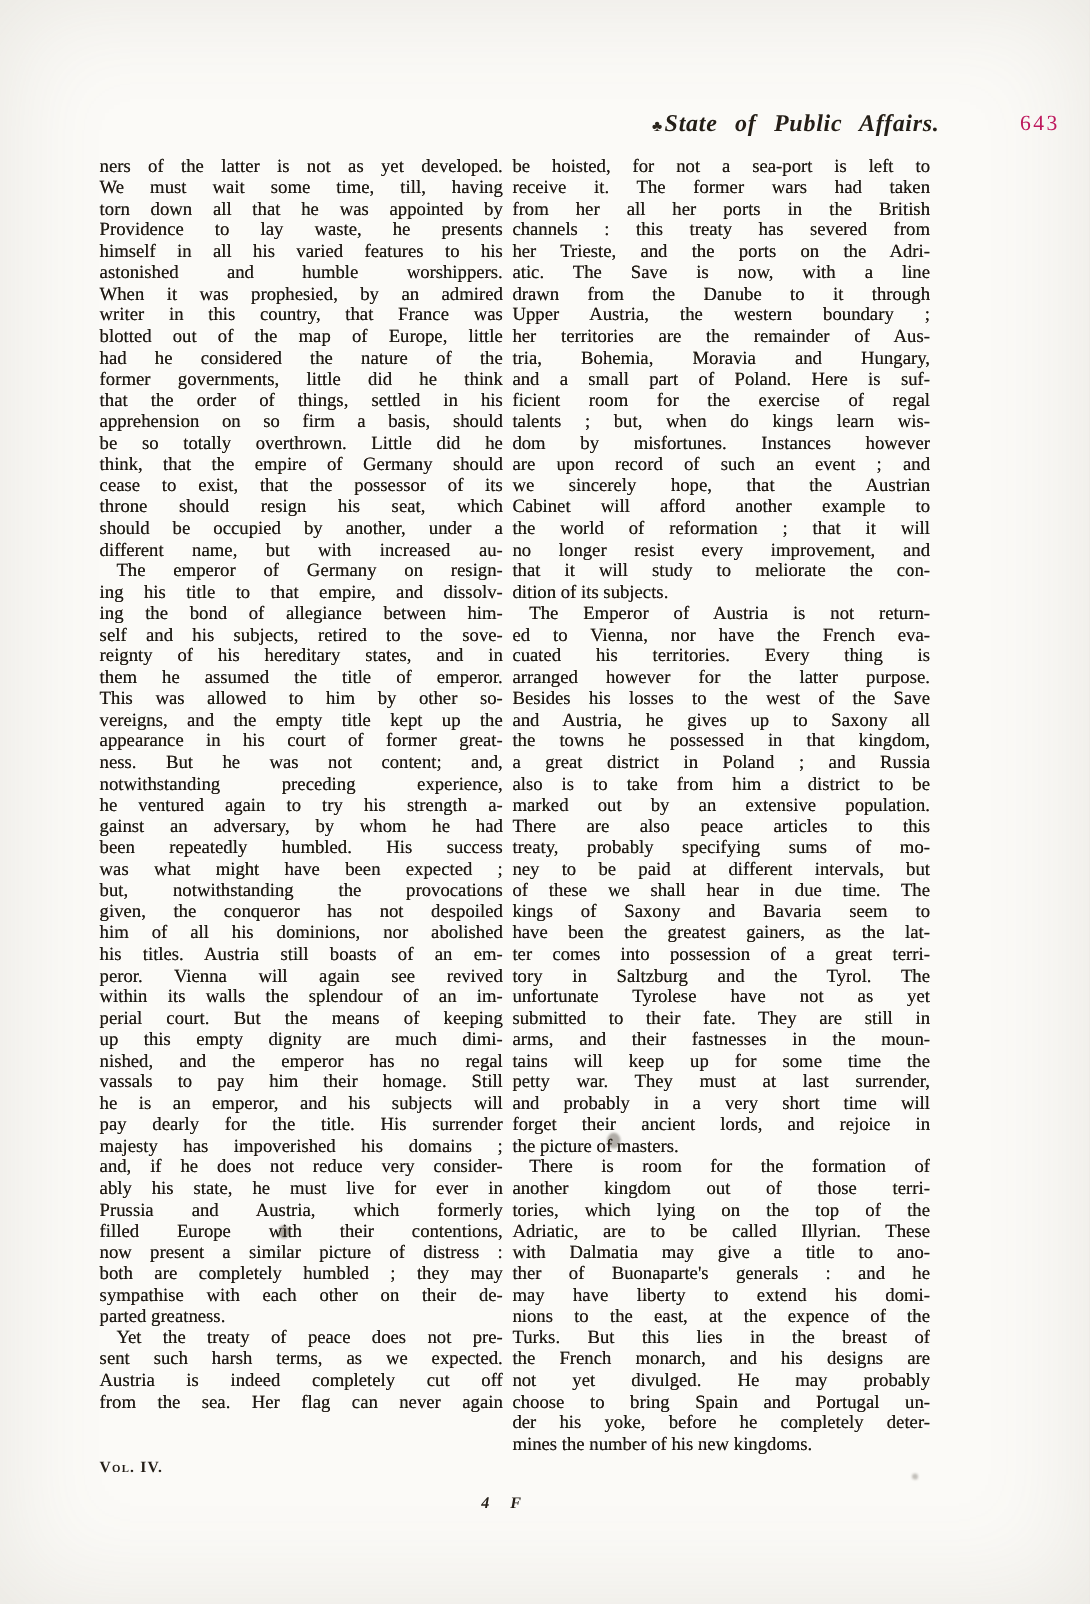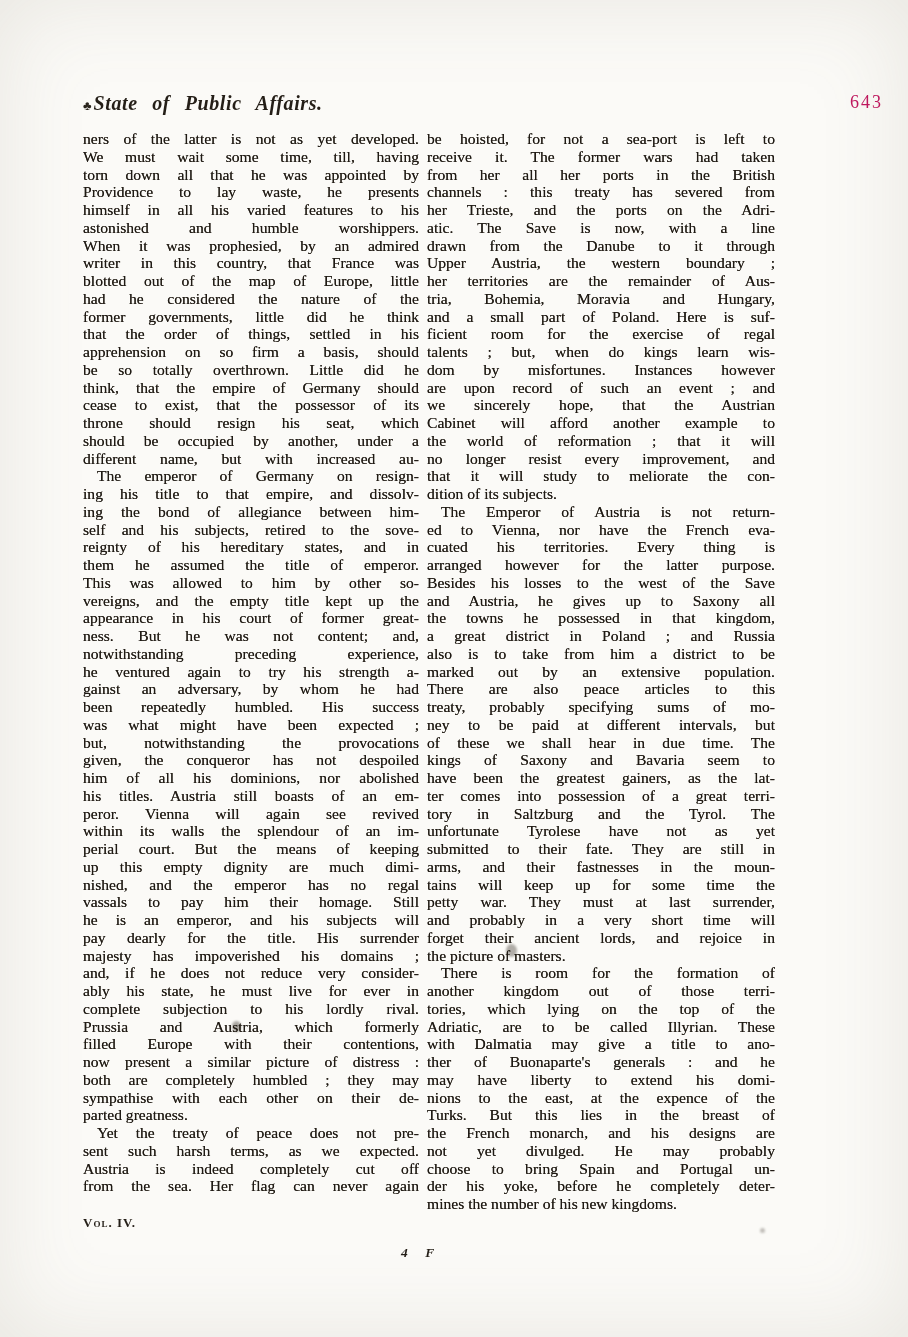--- a/index.html
+++ b/index.html
@@ -8,21 +8,21 @@
     position:relative;width:908px;height:1337px;
     background:#fbfaf7;
     font-family:"Liberation Serif", serif;
     color:#1f1a14;
     box-shadow:inset 0 0 90px rgba(120,110,95,.14);
   }
   .header{
     position:absolute;left:83px;top:92px;width:700px;height:30px;
   }
   .title-wrap{
-    position:absolute;left:0;right:0;text-align:left;
+    position:absolute;left:0;right:0;text-align:right;
     font-style:italic;font-weight:bold;font-size:20px;
     word-spacing:9px;letter-spacing:.6px;color:#241e17;
   }
   .ornament{
     font-style:normal;font-size:13px;letter-spacing:0;word-spacing:0;
     margin-right:2px;color:#2a241c;
   }
   .page-number{
     position:absolute;left:700px;top:0;width:100px;text-align:right;
     font-size:18px;letter-spacing:2px;color:#be185d;
@@ -118,21 +118,20 @@
           <div class="line">within its walls the splendour of an im-</div>
           <div class="line">perial court. But the means of keeping</div>
           <div class="line">up this empty dignity are much dimi-</div>
           <div class="line">nished, and the emperor has no regal</div>
           <div class="line">vassals to pay him their homage. Still</div>
           <div class="line">he is an emperor, and his subjects will</div>
           <div class="line">pay dearly for the title. His surrender</div>
           <div class="line">majesty has impoverished his domains ;</div>
           <div class="line">and, if he does not reduce very consider-</div>
           <div class="line">ably his state, he must live for ever in</div>
-          <div class="line">complete subjection to his lordly rival.</div>
           <div class="line">Prussia and Austria, which formerly</div>
           <div class="line">filled Europe with their contentions,</div>
           <div class="line">now present a similar picture of distress :</div>
           <div class="line">both are completely humbled ; they may</div>
           <div class="line">sympathise with each other on their de-</div>
           <div class="line last">parted greatness.</div>
         </div>
         <div class="para indent">
           <div class="line">Yet the treaty of peace does not pre-</div>
           <div class="line">sent such harsh terms, as we expected.</div>

